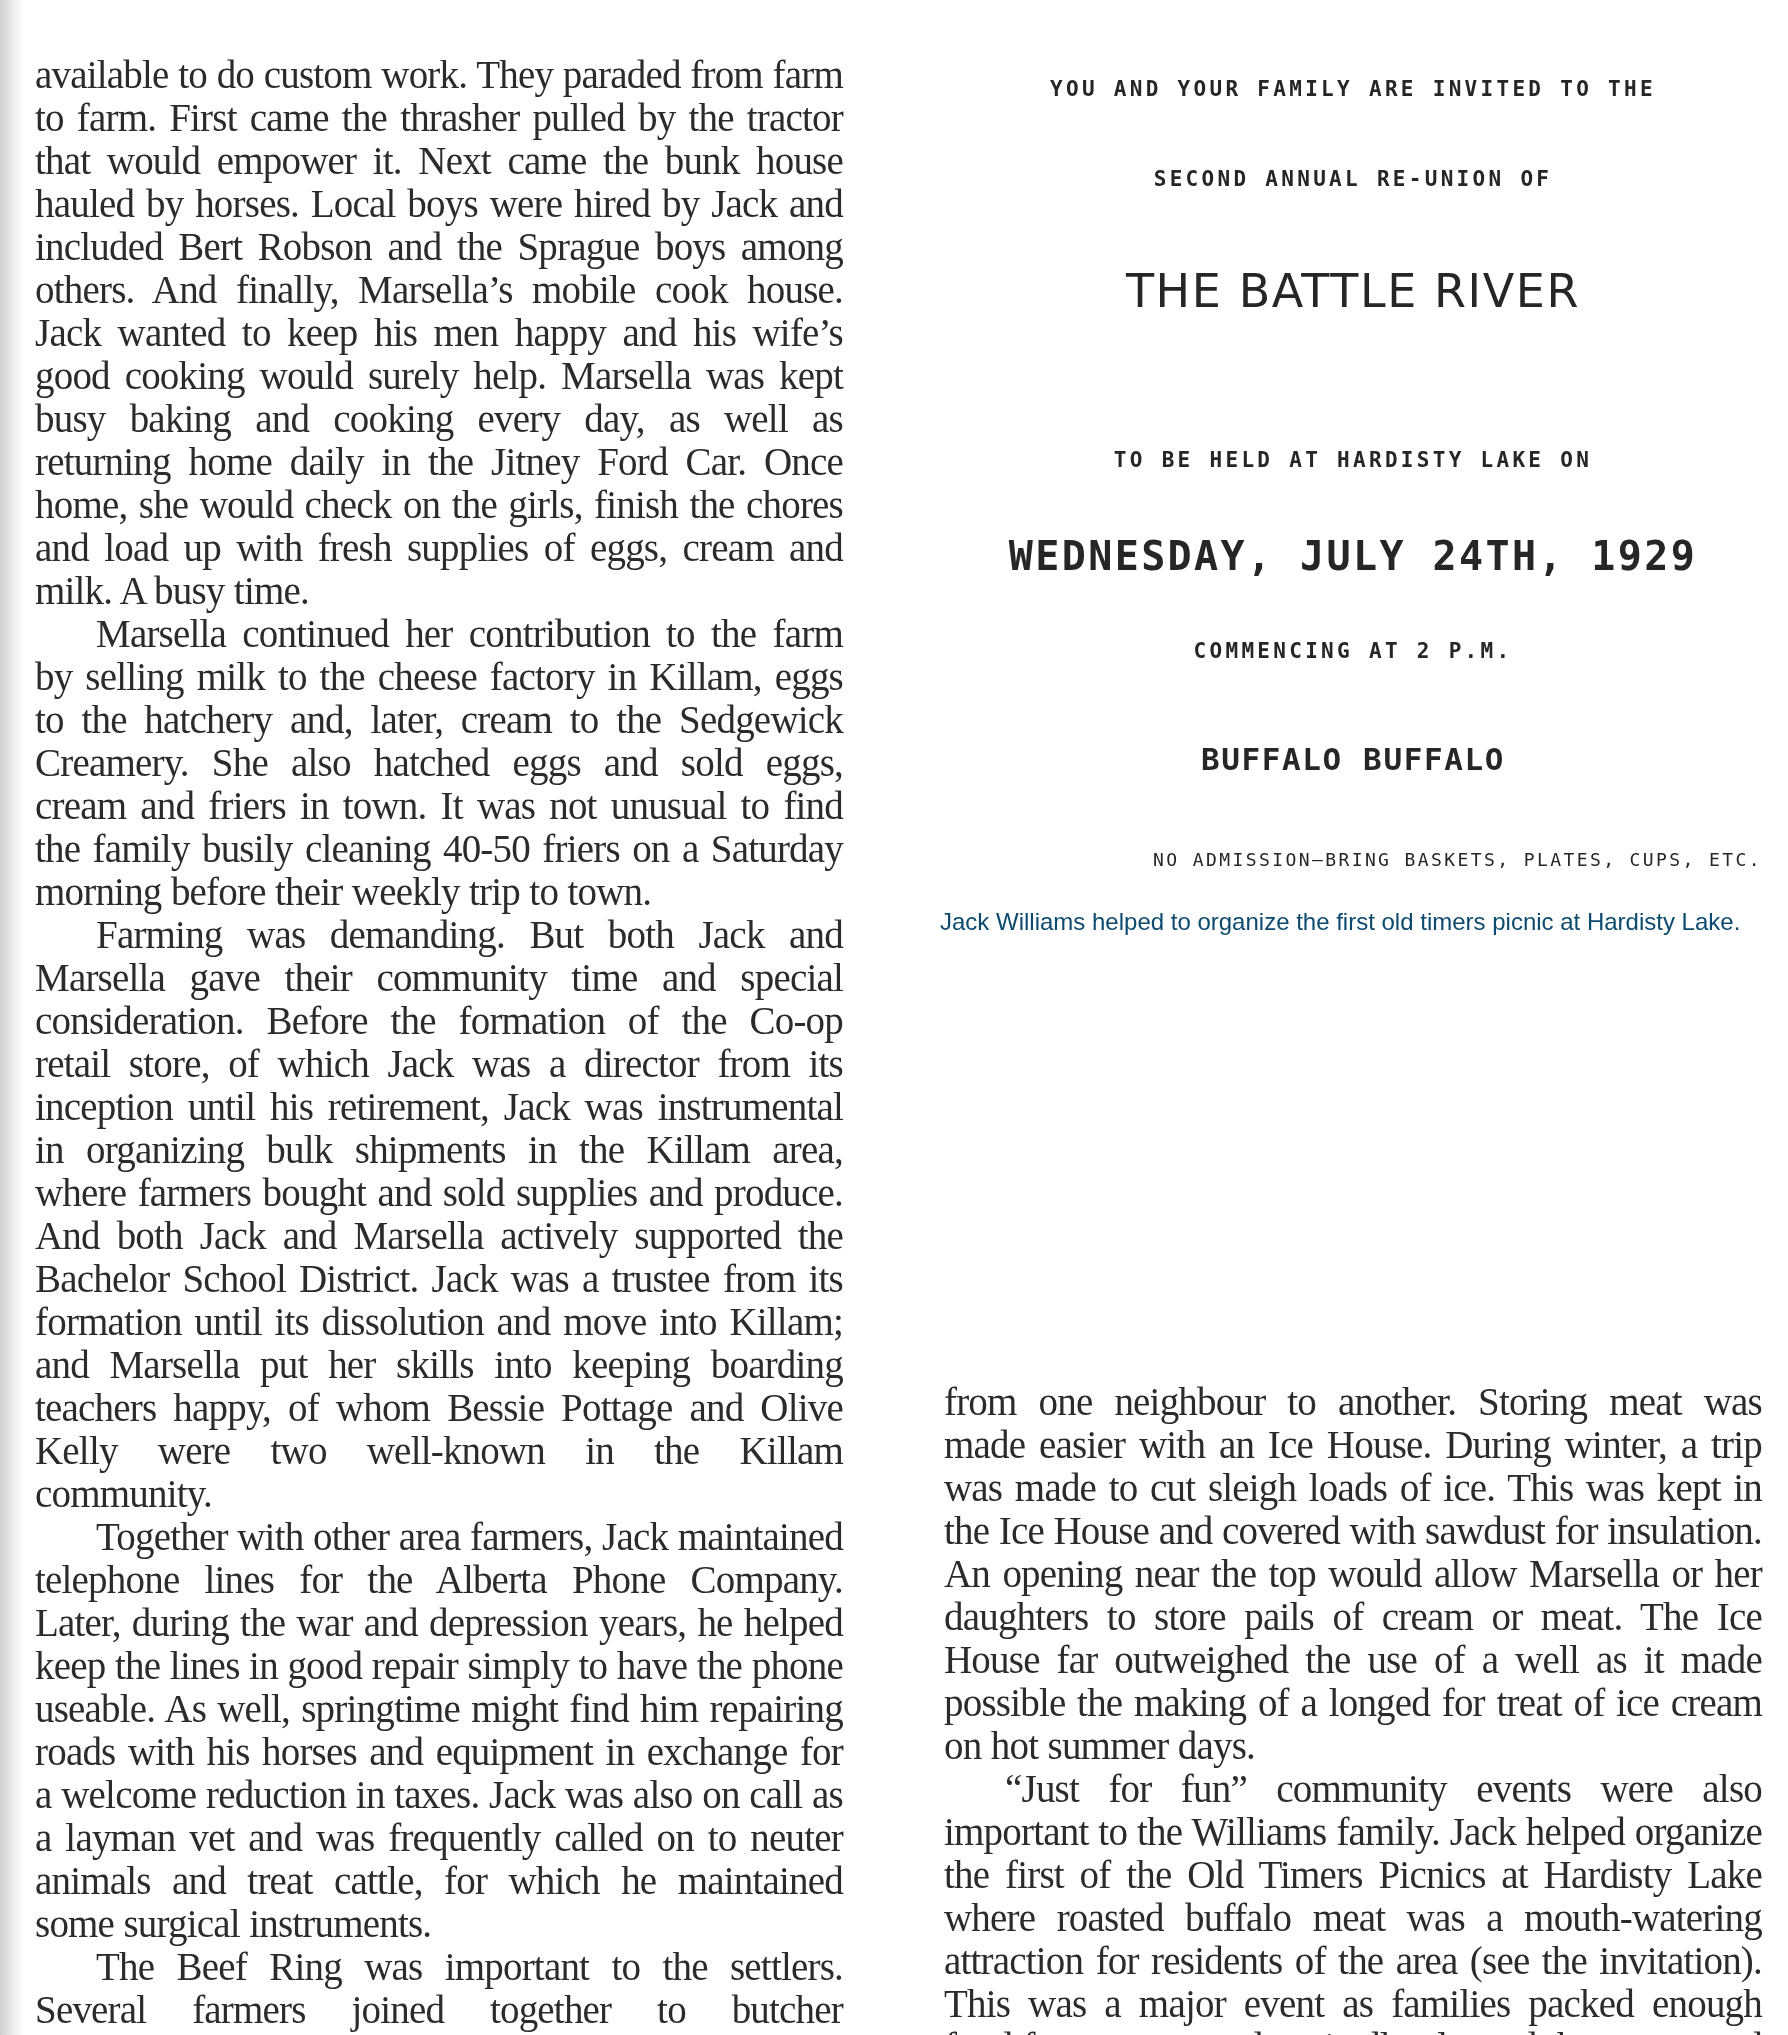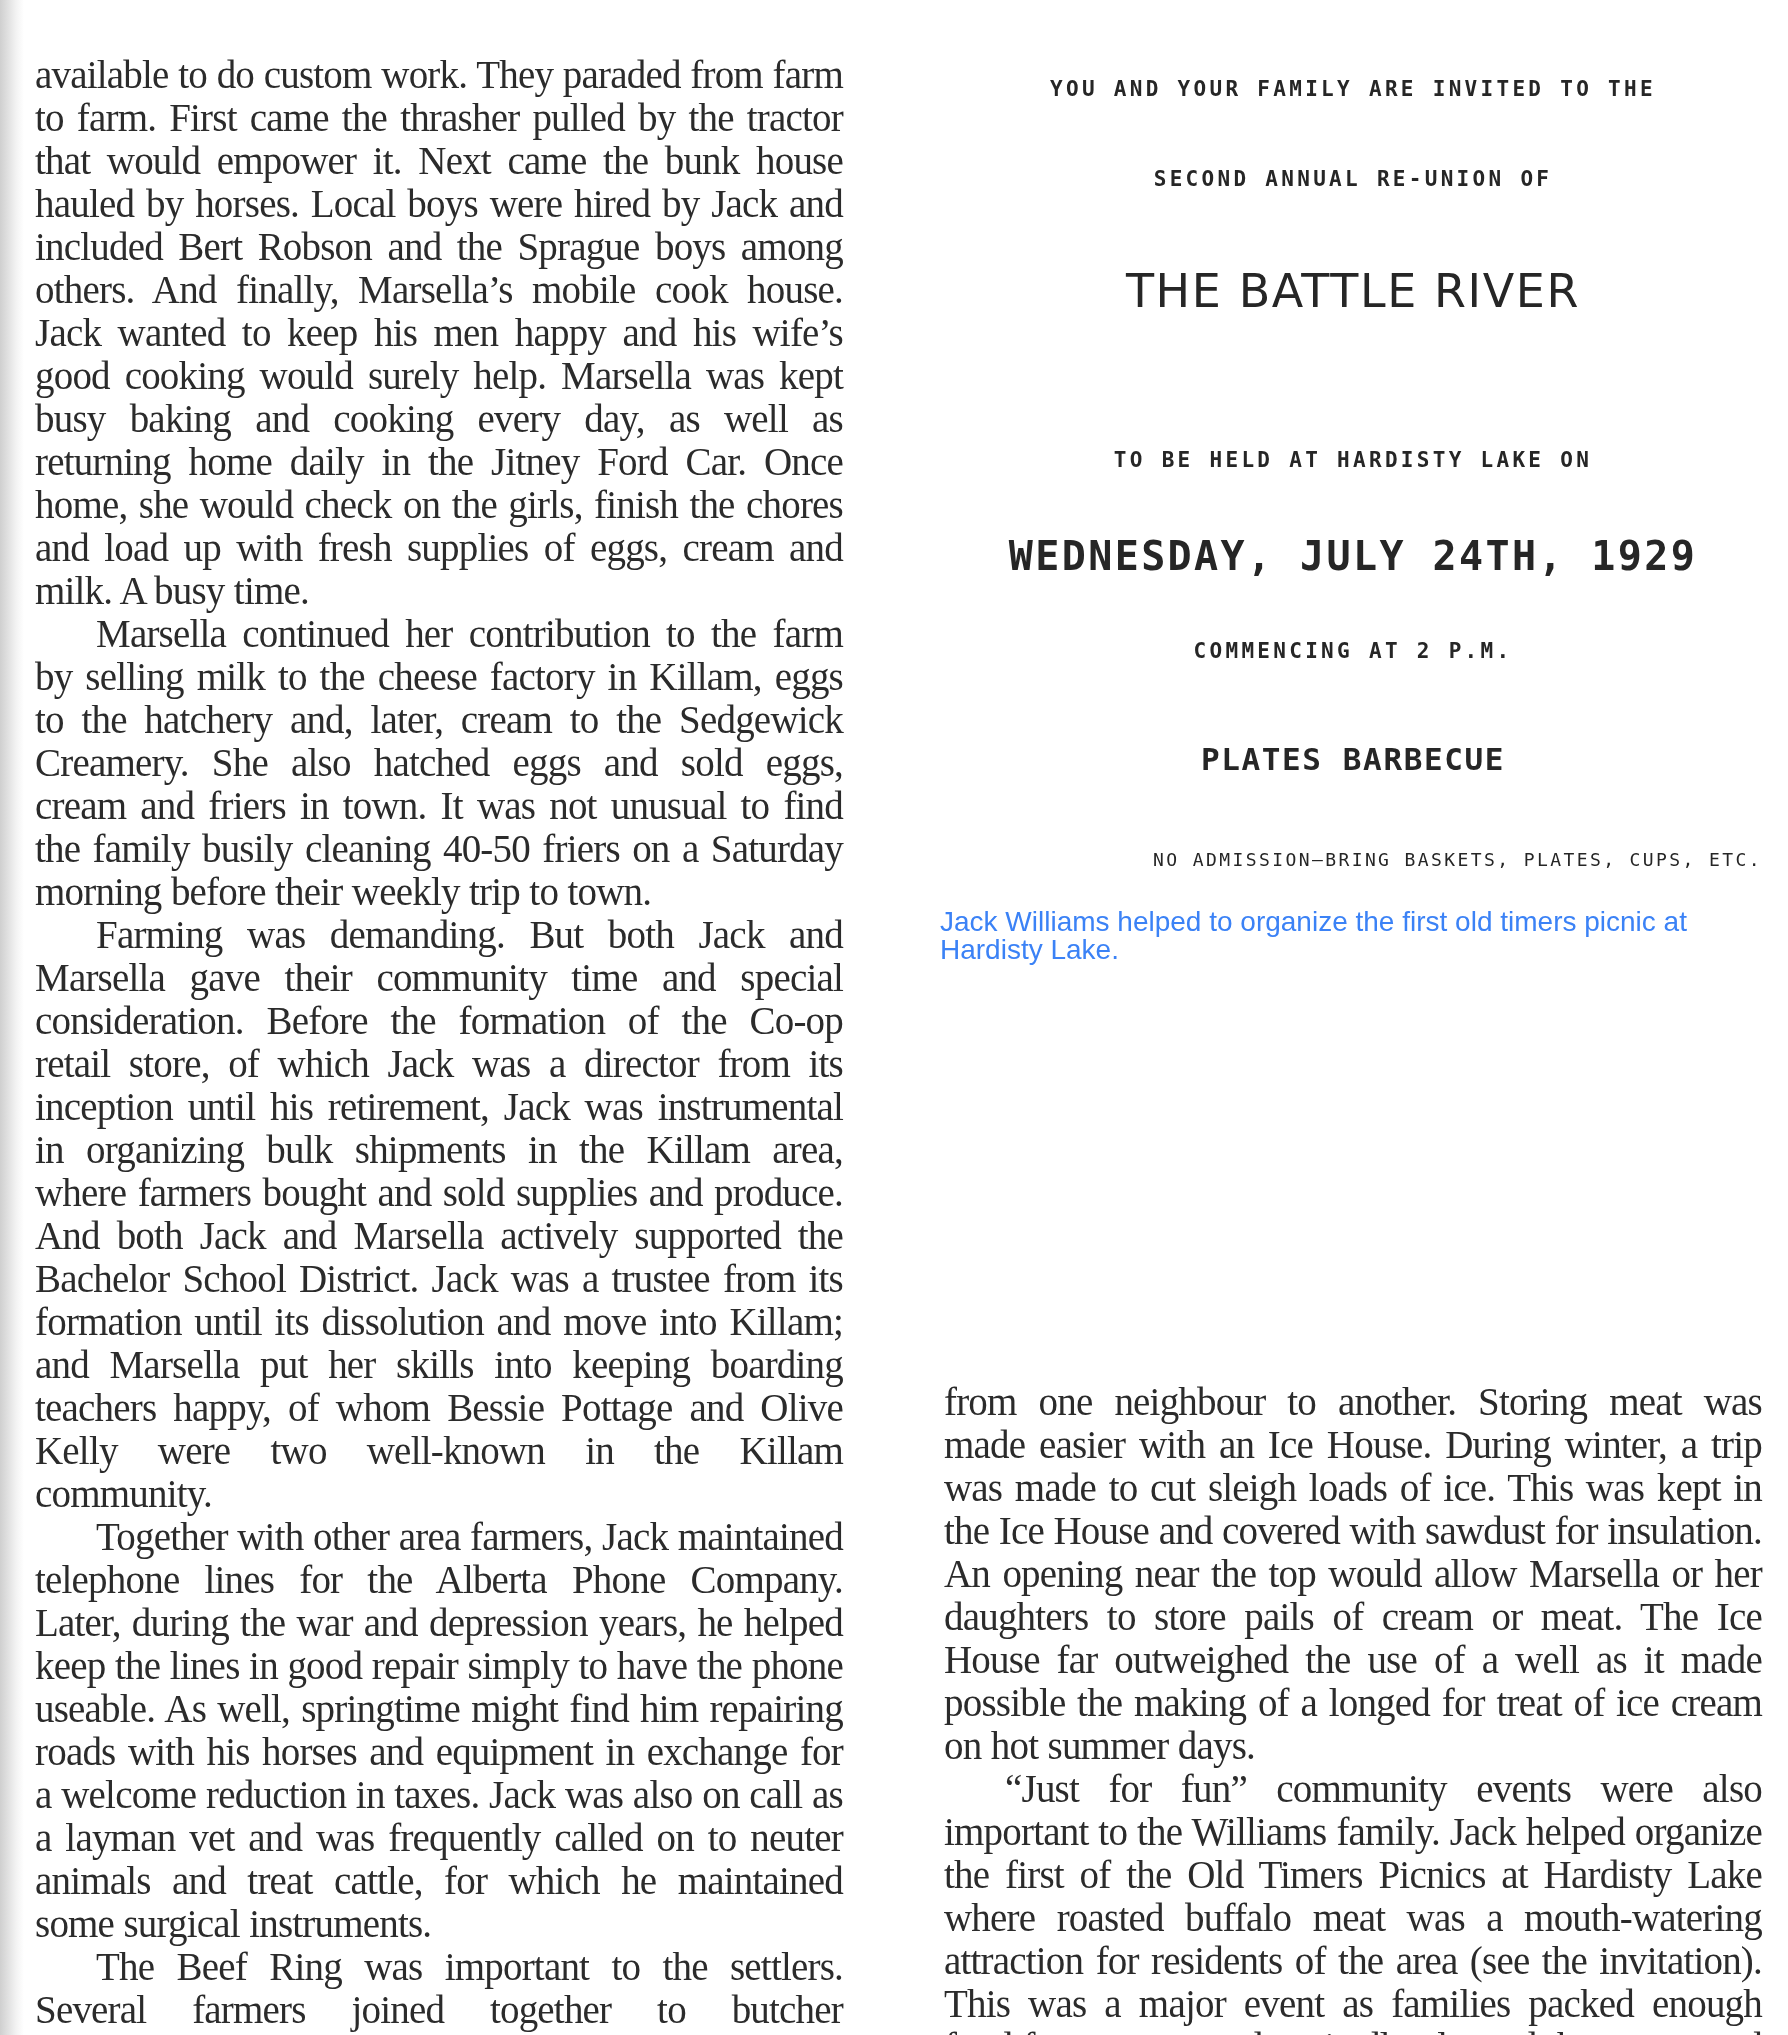--- a/index.html
+++ b/index.html
@@ -30,21 +30,21 @@
   .inv-title {
     font-family: "DejaVu Sans", "Liberation Sans", sans-serif; font-weight: normal;
     font-size: 46px; letter-spacing: 1.6px; line-height: 53px;
   }
   .inv-date { font-size: 40px; font-weight: bold; letter-spacing: 2.4px; }
   .inv-bbq { font-size: 31px; font-weight: bold; letter-spacing: 1.6px; }
   .inv-note { font-size: 18px; font-weight: normal; letter-spacing: 2.4px; text-align: right; }
   .caption {
     position: absolute; left: 940px; top: 908px; width: 826px;
     font-family: "Liberation Sans", "DejaVu Sans", sans-serif;
-    font-size: 28px; line-height: 28px; color: #3b82f6;
+    font-size: 24px; line-height: 28px; color: #0c4a6e;
   }
 </style>
 </head>
 <body>
 
 <div class="left-edge"></div>
 
 <div class="col col-left">
   <p>available to do custom work. They paraded from farm to farm. First came the thrasher pulled by the tractor that would empower it. Next came the bunk house hauled by horses. Local boys were hired by Jack and included Bert Robson and the Sprague boys among others. And finally, Marsella’s mobile cook house. Jack wanted to keep his men happy and his wife’s good cooking would surely help. Marsella was kept busy baking and cooking every day, as well as returning home daily in the Jitney Ford Car. Once home, she would check on the girls, finish the chores and load up with fresh supplies of eggs, cream and milk. A busy time.</p>
   <p class="indent">Marsella continued her contribution to the farm by selling milk to the cheese factory in Killam, eggs to the hatchery and, later, cream to the Sedgewick Creamery. She also hatched eggs and sold eggs, cream and friers in town. It was not unusual to find the family busily cleaning 40-50 friers on a Saturday morning before their weekly trip to town.</p>
@@ -53,21 +53,21 @@
   <p class="indent">The Beef Ring was important to the settlers. Several farmers joined together to butcher periodically. Then once a week they were provided with a predetermined amount of meat. Jack owned a Hog Vat that was used for scalding hogs for butchering. To determine its whereabouts at any given time might take a day or two as it was loaned</p>
 </div>
 
 <div class="invitation">
   <div class="inv-line inv-small" style="top:114px;">SECOND ANNUAL RE-UNION OF</div>
   <div class="inv-line inv-small" style="top:24.4px;">YOU AND YOUR FAMILY ARE INVITED TO THE</div>
   <div class="inv-line inv-title" style="top:212px;">THE BATTLE RIVER</div>
   <div class="inv-line inv-small" style="top:395px;">TO BE HELD AT HARDISTY LAKE ON</div>
   <div class="inv-line inv-date" style="top:480px;">WEDNESDAY, JULY 24TH, 1929</div>
   <div class="inv-line inv-small" style="top:586px;">COMMENCING AT 2 P.M.</div>
-  <div class="inv-line inv-bbq" style="top:688px;">PLATES BARBECUE</div>
+  <div class="inv-line inv-bbq" style="top:688px;">BUFFALO BUFFALO</div>
   <div class="inv-line inv-note" style="top:796px;">NO ADMISSION—BRING BASKETS, PLATES, CUPS, ETC.</div>
 </div>
 
 <div class="caption">Jack Williams helped to organize the first old timers picnic at Hardisty Lake.</div>
 
 <div class="col col-right">
   <p>from one neighbour to another. Storing meat was made easier with an Ice House. During winter, a trip was made to cut sleigh loads of ice. This was kept in the Ice House and covered with sawdust for insulation. An opening near the top would allow Marsella or her daughters to store pails of cream or meat. The Ice House far outweighed the use of a well as it made possible the making of a longed for treat of ice cream on hot summer days.</p>
   <p class="indent">“Just for fun” community events were also important to the Williams family. Jack helped organize the first of the Old Timers Picnics at Hardisty Lake where roasted buffalo meat was a mouth-watering attraction for residents of the area (see the invitation). This was a major event as families packed enough food for an army and excitedly planned the games and activities as the miles slowly passed. Between 1916 and 1935, Jack was a director of the group that brought Chautauqua to the Killam area. Once a year, usually after harvest, settlers came for miles to enjoy a variety of entertainment provided in tents - it would be a Hawaiian concert complete with grass skirts and leis or a new play called Peg ’O My Heart. And the audience would be delighted!</p>
 
 </div>

